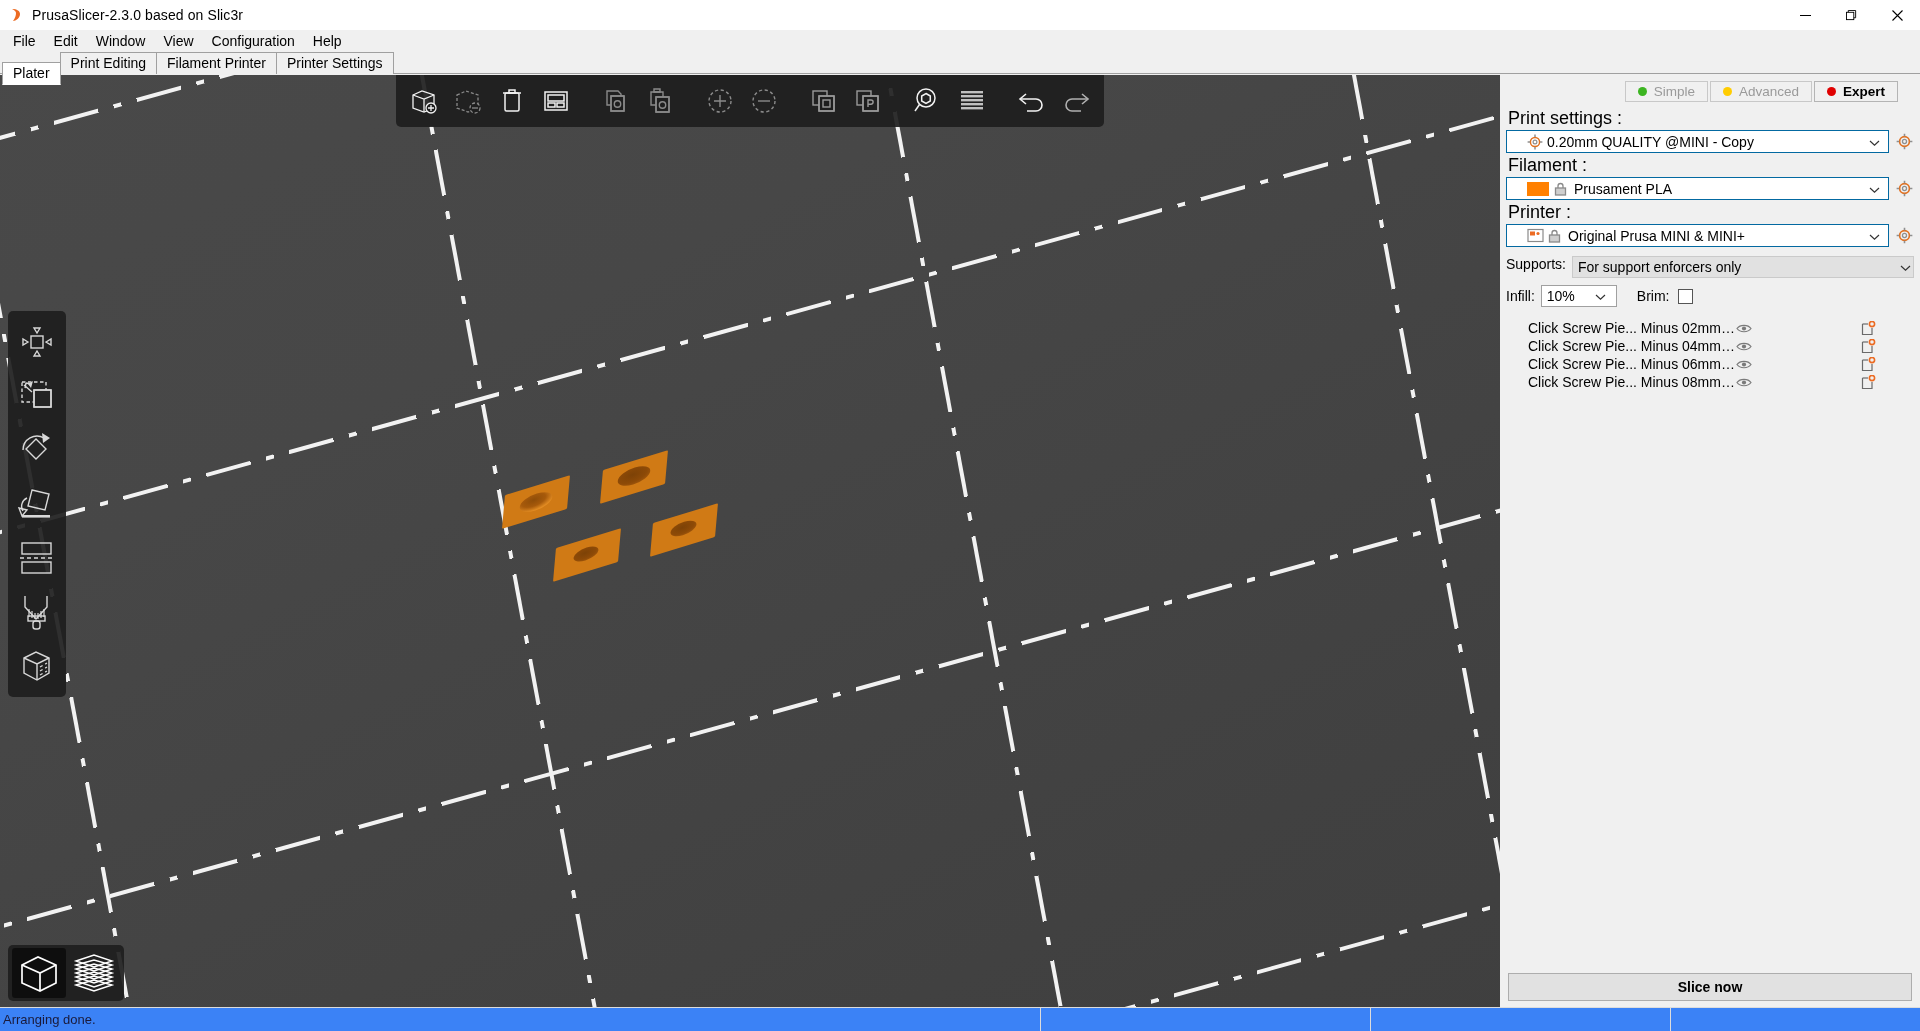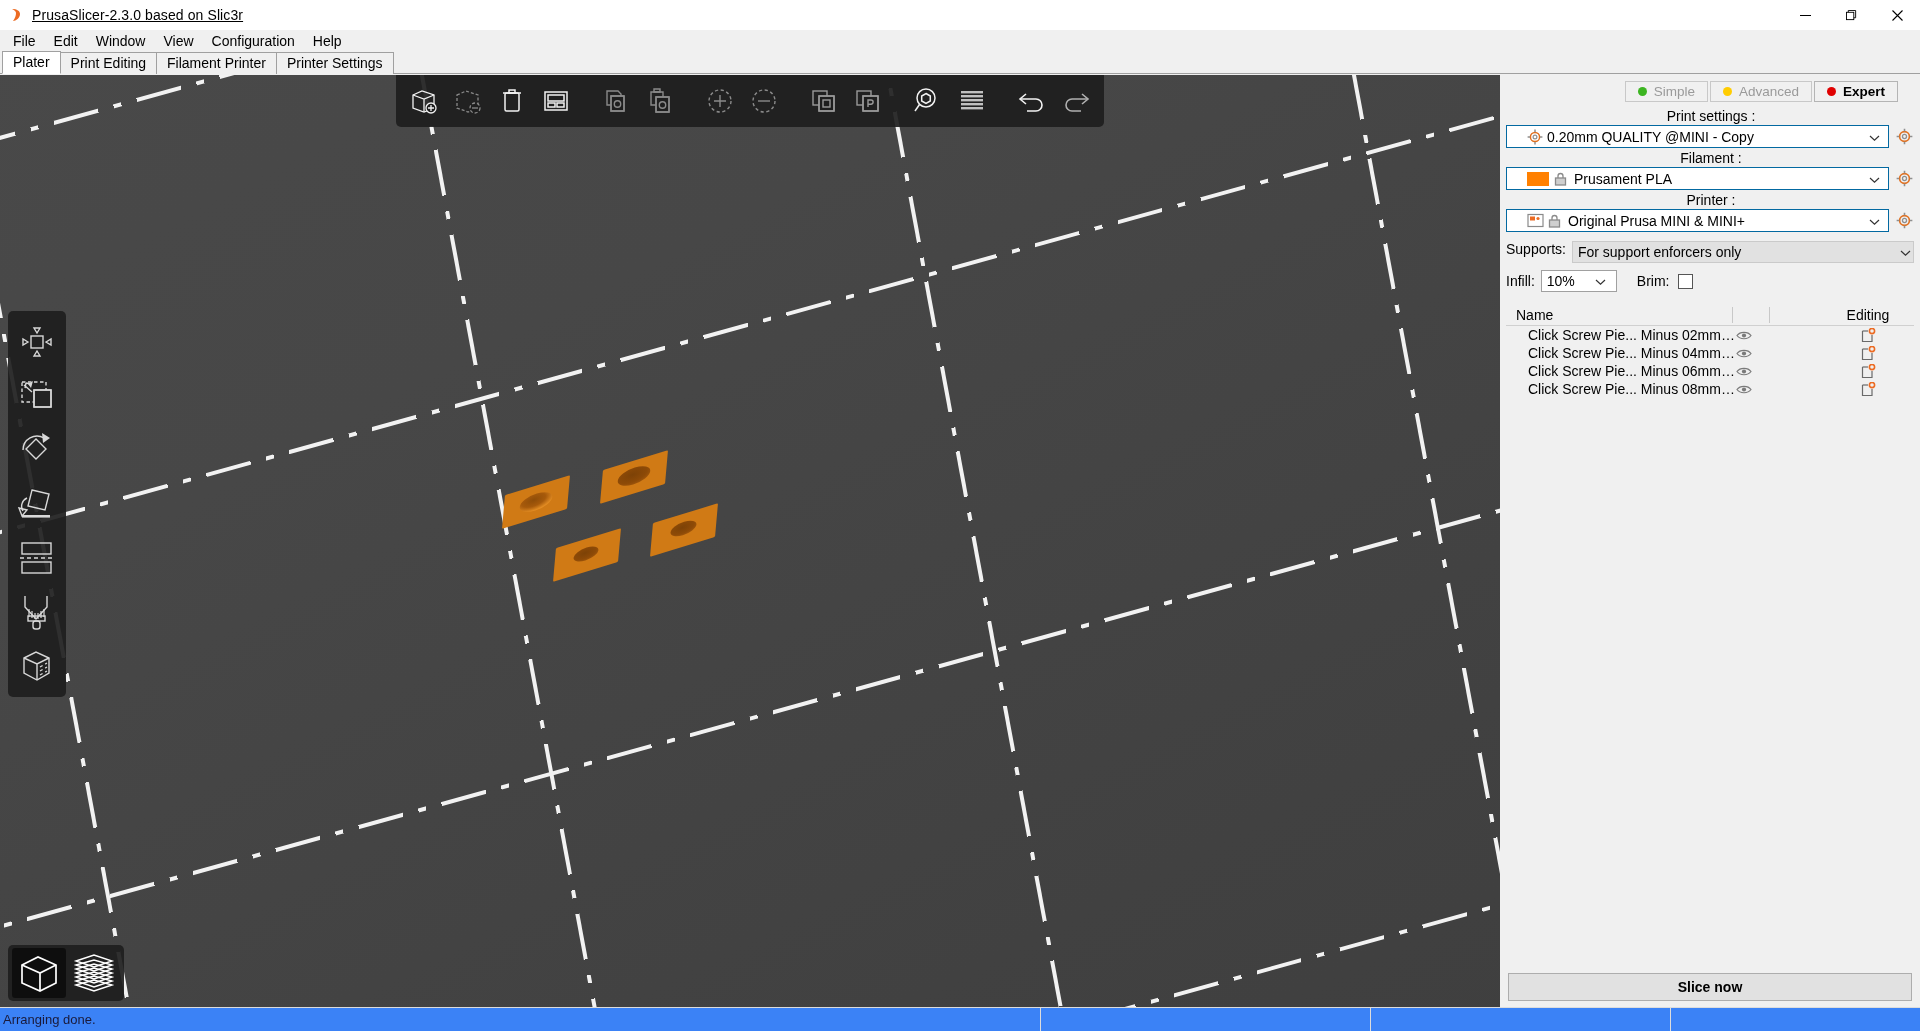--- a/index.html
+++ b/index.html
@@ -9,21 +9,21 @@
     font-family: "Liberation Sans", sans-serif;
     background: #f0f0f0;
     font-size: 14px;
     color: #000;
   }
   #app { position: relative; width: 1920px; height: 1031px; display: flex; flex-direction: column; background: #f0f0f0; }
 
   
   .titlebar {
     height: 30px; background: #ffffff; display: flex; align-items: center;
-    flex: 0 0 30px; position: relative; text-decoration: underline;
+    flex: 0 0 30px; position: relative;
   }
   .titlebar .app-icon {
     width: 16px; height: 16px; margin-left: 8px; margin-right: 8px;
     position: relative; flex: 0 0 16px;
   }
   .titlebar .app-icon svg { display: block; }
   .titlebar .title-text { font-size: 14px; color: #000; letter-spacing: 0.1px; }
   .wincontrols { position: absolute; right: 0; top: 0; height: 30px; display: flex; }
   .wincontrols > div {
     width: 46px; height: 30px; display: flex; align-items: center; justify-content: center;
@@ -43,21 +43,21 @@
   .tabstrip {
     height: 22px; background: #f0f0f0; display: flex; align-items: flex-end;
     flex: 0 0 22px; padding-left: 2px; border-bottom: 1px solid #a0a0a0;
   }
   .tab {
     font-size: 14px; padding: 1px 10px 2px 10px; line-height: 18px;
     border: 1px solid #a0a0a0; border-bottom: none; background: #f0f0f0;
     margin-right: -1px; color: #000; cursor: default;
     position: relative; top: 1px;
   }
-  .tab.active { background: #ffffff; z-index: 2; top: 1px; border-bottom: 1px solid #ffffff; }
+  .tab.active { background: #ffffff; z-index: 2; top: 12px; border-bottom: 1px solid #ffffff; }
 
   
   .bodyrow { flex: 1 1 auto; display: flex; min-height: 0; background: #f0f0f0; padding-top: 1px; }
 
   
   .viewport {
     position: relative; width: 1500px; flex: 0 0 1500px;
     background: #2b2b2b; overflow: hidden;
   }
   .plate-wrap { position: absolute; inset: 0; overflow: hidden; }
@@ -164,21 +164,21 @@
   }
   .mode-row { display: flex; justify-content: flex-end; gap: 2px; padding: 4px 16px 4px 0; }
   .mode-btn {
     display: flex; align-items: center; gap: 7px;
     border: 1px solid #c8c8c8; background: #f0f0f0;
     padding: 2px 12px; height: 21px; font-size: 13.5px; color: #9a9a9a;
   }
   .mode-btn.active { color: #000; font-weight: bold; border-color: #b4b4b4; }
   .mode-dot { width: 9px; height: 9px; border-radius: 50%; display: inline-block; }
 
-  .field-label { font-size: 14px; color: #000; margin: 2px 0 1px 2px; text-align: center; }
+  .field-label { font-size: 18px; color: #000; margin: 2px 0 1px 2px; }
   .combo-row { display: flex; align-items: center; gap: 5px; }
   .combo {
     flex: 1 1 auto; height: 23px; background: #ffffff; border: 1px solid #0369a1;
     display: flex; align-items: center; padding: 0 2px 0 20px; position: relative; min-width: 0;
   }
   .combo .combo-icon { flex: 0 0 auto; display: flex; align-items: center; margin-right: 4px; }
   .combo .lock-icon { flex: 0 0 auto; display: flex; align-items: center; margin-right: 7px; }
   .combo .combo-text { flex: 1 1 auto; font-size: 14px; white-space: nowrap; overflow: hidden; text-overflow: ellipsis; }
   .combo .caret { flex: 0 0 auto; padding: 0 6px 0 4px; }
   .swatch { width: 22px; height: 14px; background: #ff8000; margin-right: 5px; flex: 0 0 22px; }
@@ -657,28 +657,20 @@
             <svg width="11" height="8" viewBox="0 0 11 8" fill="none" stroke="#333" stroke-width="1.2">
                 <path d="M1 2 L5.5 6.2 L10 2"></path>
               </svg>
           </span>
         </div>
         <span class="lbl" style="margin-left:14px">Brim:</span>
         <span class="brim-box"></span>
       </div>
 
       <div class="obj-panel">
-        <div class="obj-header">
-          <div class="col-name">Name</div>
-          <div class="sep-line"></div>
-          <div class="col-eye"></div>
-          <div class="sep-line"></div>
-          <div class="col-extr"></div>
-          <div class="col-edit">Editing</div>
-        </div>
         <div class="obj-list">
 
           <div class="obj-row">
             <div class="r-name">Click Screw Pie... Minus 02mm.stl</div>
             <div class="r-eye">
               <svg width="16" height="11" viewBox="0 0 16 11" fill="none" stroke="#7a7a7a" stroke-width="1.2">
                 <path d="M1 5.5 C4 1.2 12 1.2 15 5.5 C12 9.8 4 9.8 1 5.5 Z"></path>
                 <circle cx="8" cy="5.5" r="2.1" fill="#7a7a7a" stroke="none"></circle>
               </svg>
             </div>

